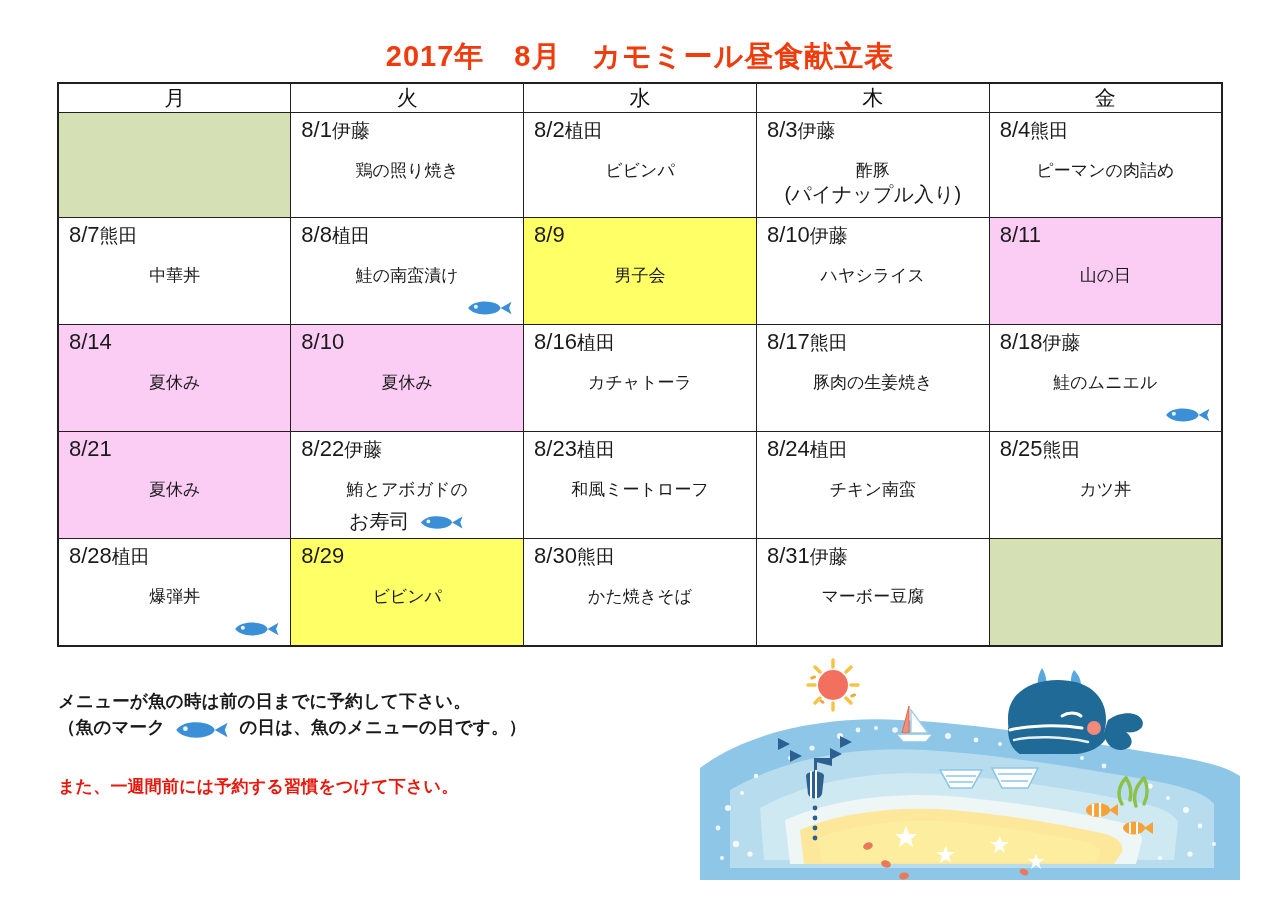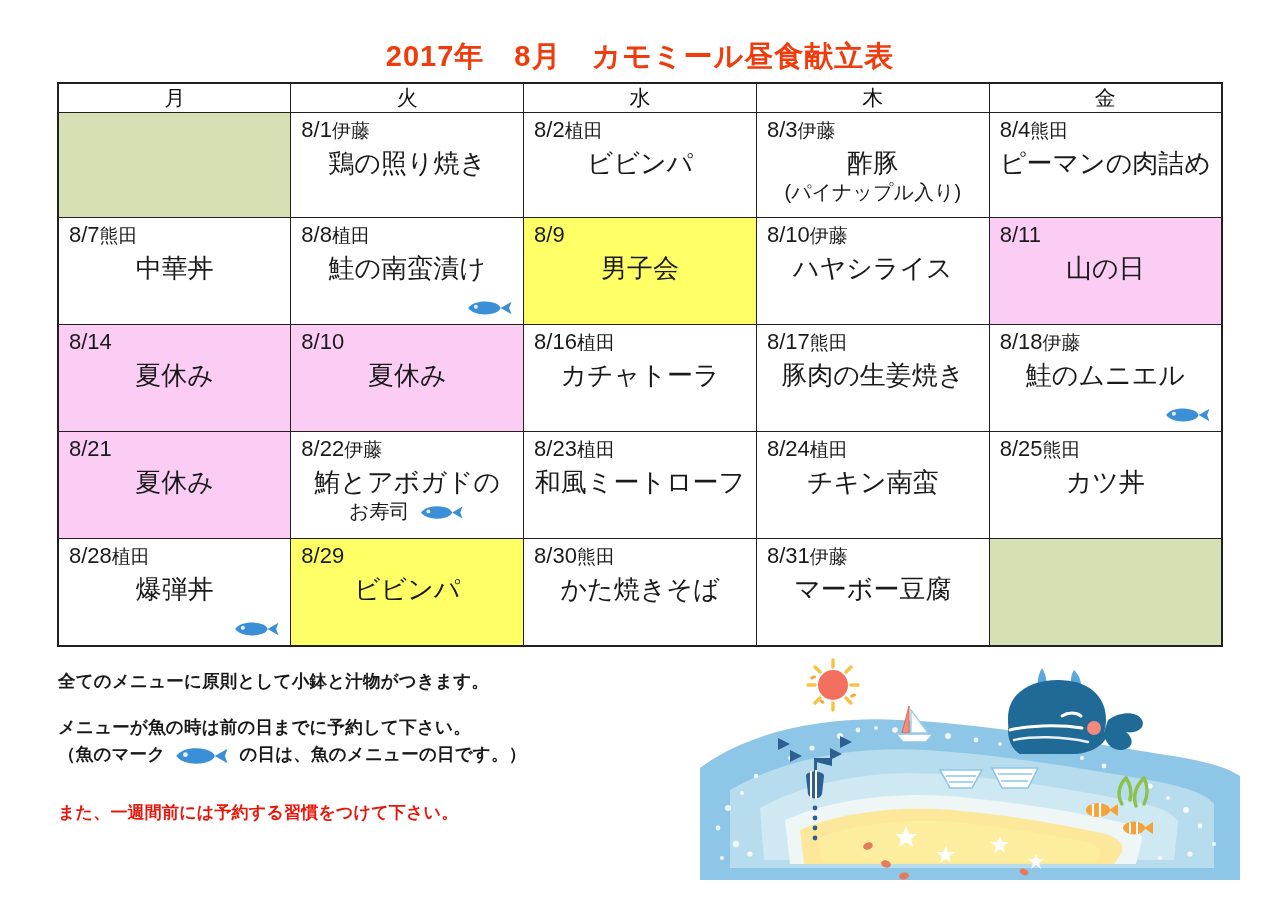--- a/index.html
+++ b/index.html
@@ -75,24 +75,24 @@
     align-items: baseline;
     font-size: 22px;
     color: #1a1a1a;
     line-height: 1.18;
     white-space: nowrap;
   }
   .cell-date { font-size: 22px; }
   .cell-staff { font-size: 19px; padding-right: 4px; }
   .cell-menu {
     text-align: center;
-    font-size: 26px;
+    font-size: 17px;
     color: #1a1a1a;
     line-height: 1.22;
-    margin-top: 5px;
+    margin-top: 18px;
     white-space: pre-line;
   }
   .cell-menu.sub { font-size: 20px; }
 
   
   td.bg-green  { background: #d5e0b4 !important; }
   td.bg-yellow { background: #ffff66 !important; }
   td.bg-pink   { background: #fbcdf5 !important; }
 
   
@@ -321,21 +321,21 @@
               <div class="cell-menu">夏休み</div>
             </div>
           </td>
           <td>
             <div class="cell">
               <div class="cell-top">
                 <span class="cell-date">8/22</span>
                 <span class="cell-staff">伊藤</span>
               </div>
               <div class="cell-menu">鮪とアボガドの</div>
-              <div class="cell-menu sub" style="margin-top: 0px;"><span>お寿司</span><span class="fish pos-inline"><svg viewBox="0 0 62 24" width="46" height="19" xmlns="http://www.w3.org/2000/svg">
+              <div class="cell-menu sub" style="margin-top: 8px;"><span>お寿司</span><span class="fish pos-inline"><svg viewBox="0 0 62 24" width="46" height="19" xmlns="http://www.w3.org/2000/svg">
                     <path d="M4 12 C 10 4, 24 2, 36 5 C 42 6.5, 45 9, 46 12 C 45 15, 42 17.5, 36 19 C 24 22, 10 20, 4 12 Z" fill="#3b8fd6"></path>
                     <path d="M46 12 L60 4 L57 12 L60 20 Z" fill="#3b8fd6"></path>
                     <circle cx="14" cy="10.5" r="2.6" fill="#eaf4fb"></circle>
                   </svg></span></div>
             </div>
           </td>
           <td>
             <div class="cell">
               <div class="cell-top">
                 <span class="cell-date">8/23</span>
@@ -405,21 +405,20 @@
               <div class="cell-menu">マーボー豆腐</div>
             </div>
           </td>
           <td class="bg-green"></td>
         </tr>
       </tbody>
   </table>
 </div>
 
 <div class="notes">
-  <div class="note-black">全てのメニューに原則として小鉢と汁物がつきます。</div>
   <div class="note-gap"></div>
   <div class="note-black">メニューが魚の時は前の日までに予約して下さい。</div>
   <div class="note-black inline-fish-row">
     <span>（魚のマーク</span>
     <span class="fish-slot" style="display:inline-block;width:62px;height:22px;margin:0 6px;"><svg viewBox="0 0 62 24" width="60" height="22" xmlns="http://www.w3.org/2000/svg">
           <path d="M4 12 C 10 4, 24 2, 36 5 C 42 6.5, 45 9, 46 12 C 45 15, 42 17.5, 36 19 C 24 22, 10 20, 4 12 Z" fill="#3b8fd6"></path>
           <path d="M46 12 L60 4 L57 12 L60 20 Z" fill="#3b8fd6"></path>
           <circle cx="14" cy="10.5" r="2.6" fill="#eaf4fb"></circle>
         </svg></span>
     <span>の日は、魚のメニューの日です。）</span>

